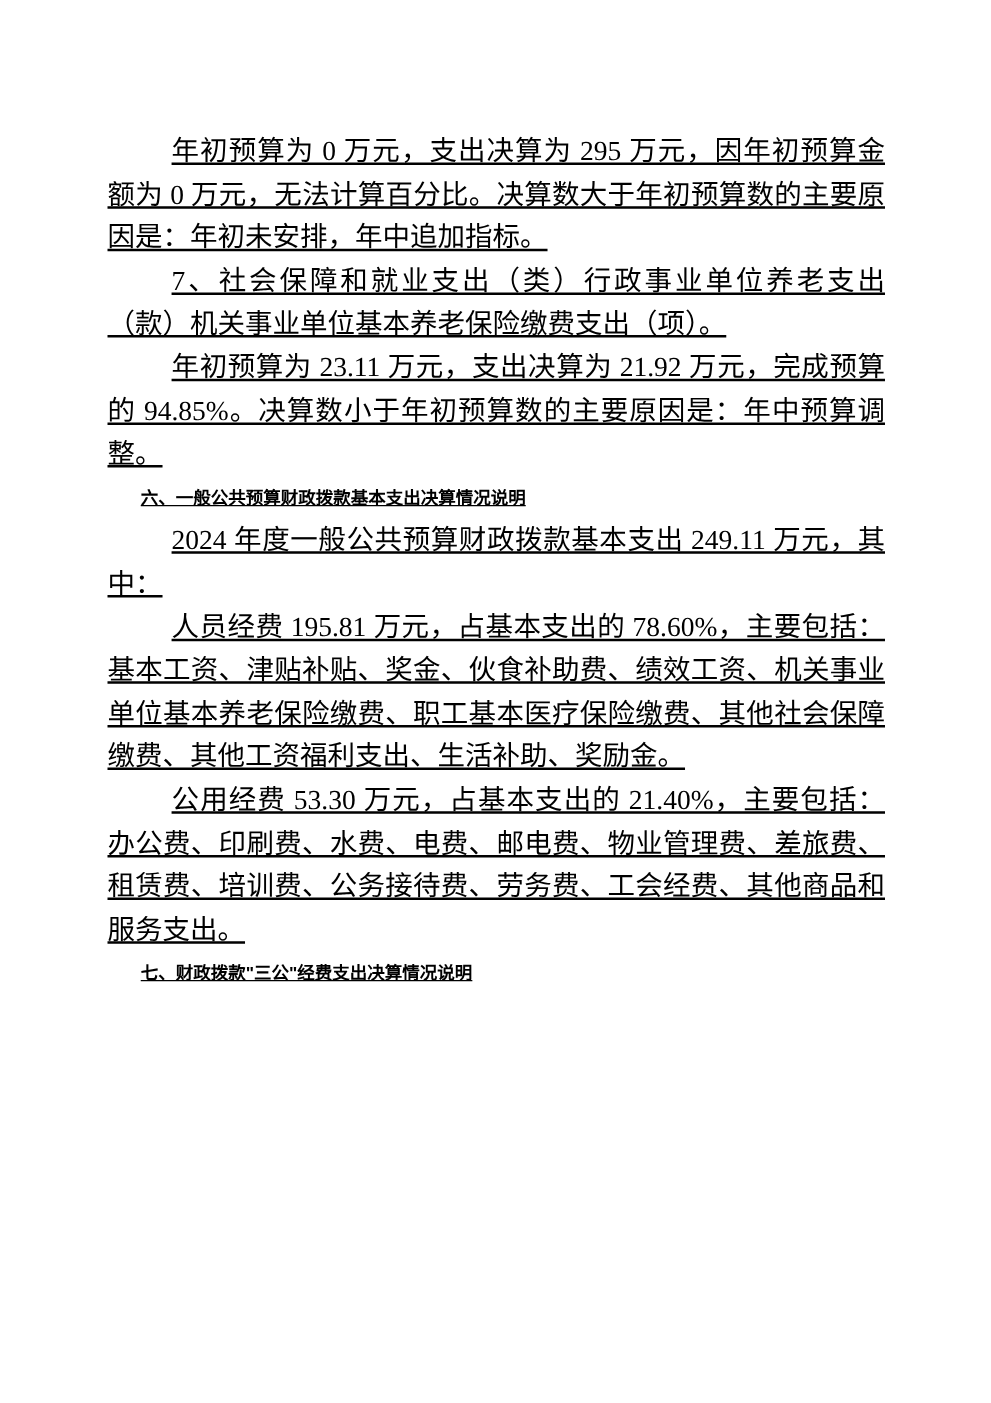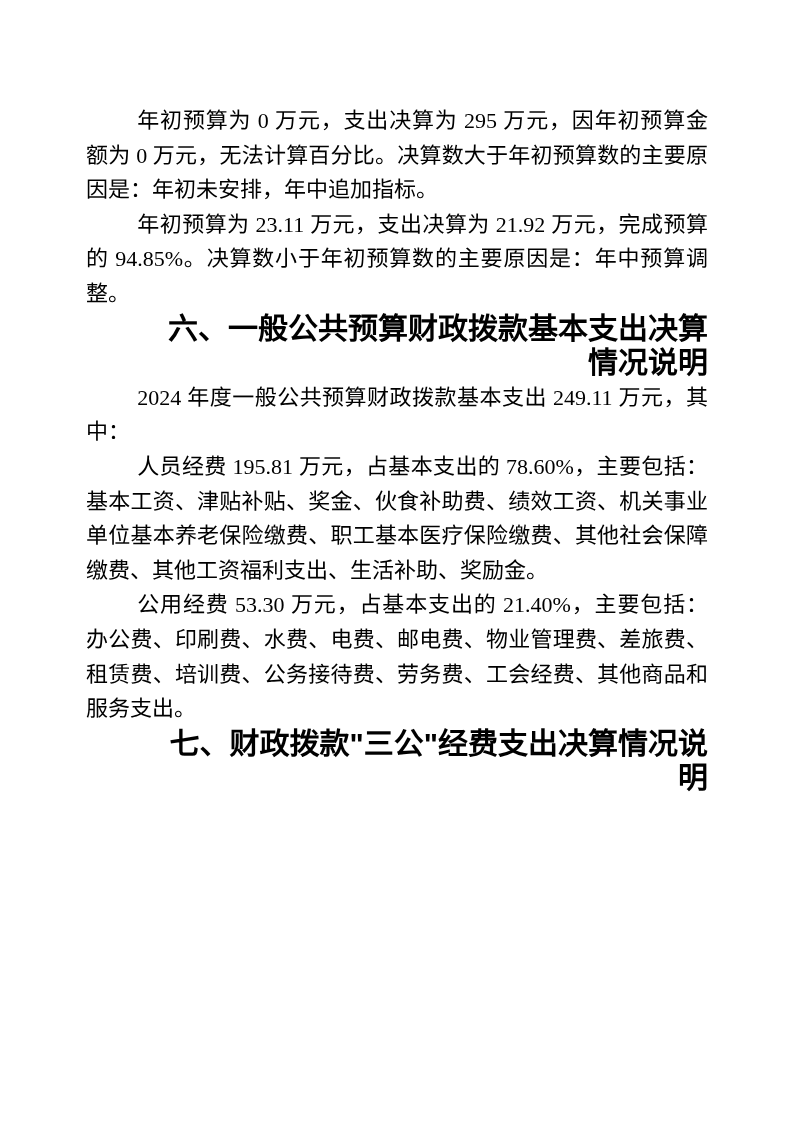--- a/index.html
+++ b/index.html
@@ -11,49 +11,51 @@
   body{background:var(--background);}
   .page{
     position:relative;
     width:793px;
     height:1122px;
     background:var(--background);
     color:var(--text);
     box-sizing:border-box;
     padding:104px 85px 0 86px;
     overflow:hidden;
+    text-decoration:underline;
   }
   .doc-body p{
     margin:0;
     font-family:"Liberation Serif","DejaVu Serif",serif;
     font-size:22px;
     line-height:34.6px;
     text-align:justify;
     text-justify:inter-character;
     text-indent:2.33em;
     word-break:break-all;
   }
   .doc-body h2,
   .doc-body h3{
     margin:0;
     font-family:"Liberation Sans","DejaVu Sans",sans-serif;
     font-weight:700;
-    font-size:30px;
+    font-size:14px;
     line-height:34.6px;
-    text-align:right;
+    text-align:left;
     text-indent:1.9em;
     word-break:break-all;
   }
 </style>
 </head>
 <body>
 
 <div class="page">
   <div class="doc-body">
     <p>年初预算为 0 万元，支出决算为 295 万元，因年初预算金额为 0 万元，无法计算百分比。决算数大于年初预算数的主要原因是：年初未安排，年中追加指标。</p>
+    <p>7、社会保障和就业支出（类）行政事业单位养老支出（款）机关事业单位基本养老保险缴费支出（项）。</p>
     <p>年初预算为 23.11 万元，支出决算为 21.92 万元，完成预算的 94.85%。决算数小于年初预算数的主要原因是：年中预算调整。</p>
     <h2>六、一般公共预算财政拨款基本支出决算情况说明</h2>
     <p>2024 年度一般公共预算财政拨款基本支出 249.11 万元，其中：</p>
     <p>人员经费 195.81 万元，占基本支出的 78.60%，主要包括：基本工资、津贴补贴、奖金、伙食补助费、绩效工资、机关事业单位基本养老保险缴费、职工基本医疗保险缴费、其他社会保障缴费、其他工资福利支出、生活补助、奖励金。</p>
     <p>公用经费 53.30 万元，占基本支出的 21.40%，主要包括：办公费、印刷费、水费、电费、邮电费、物业管理费、差旅费、租赁费、培训费、公务接待费、劳务费、工会经费、其他商品和服务支出。</p>
     <h2>七、财政拨款"三公"经费支出决算情况说明</h2>
 
   </div>
 </div>
 

